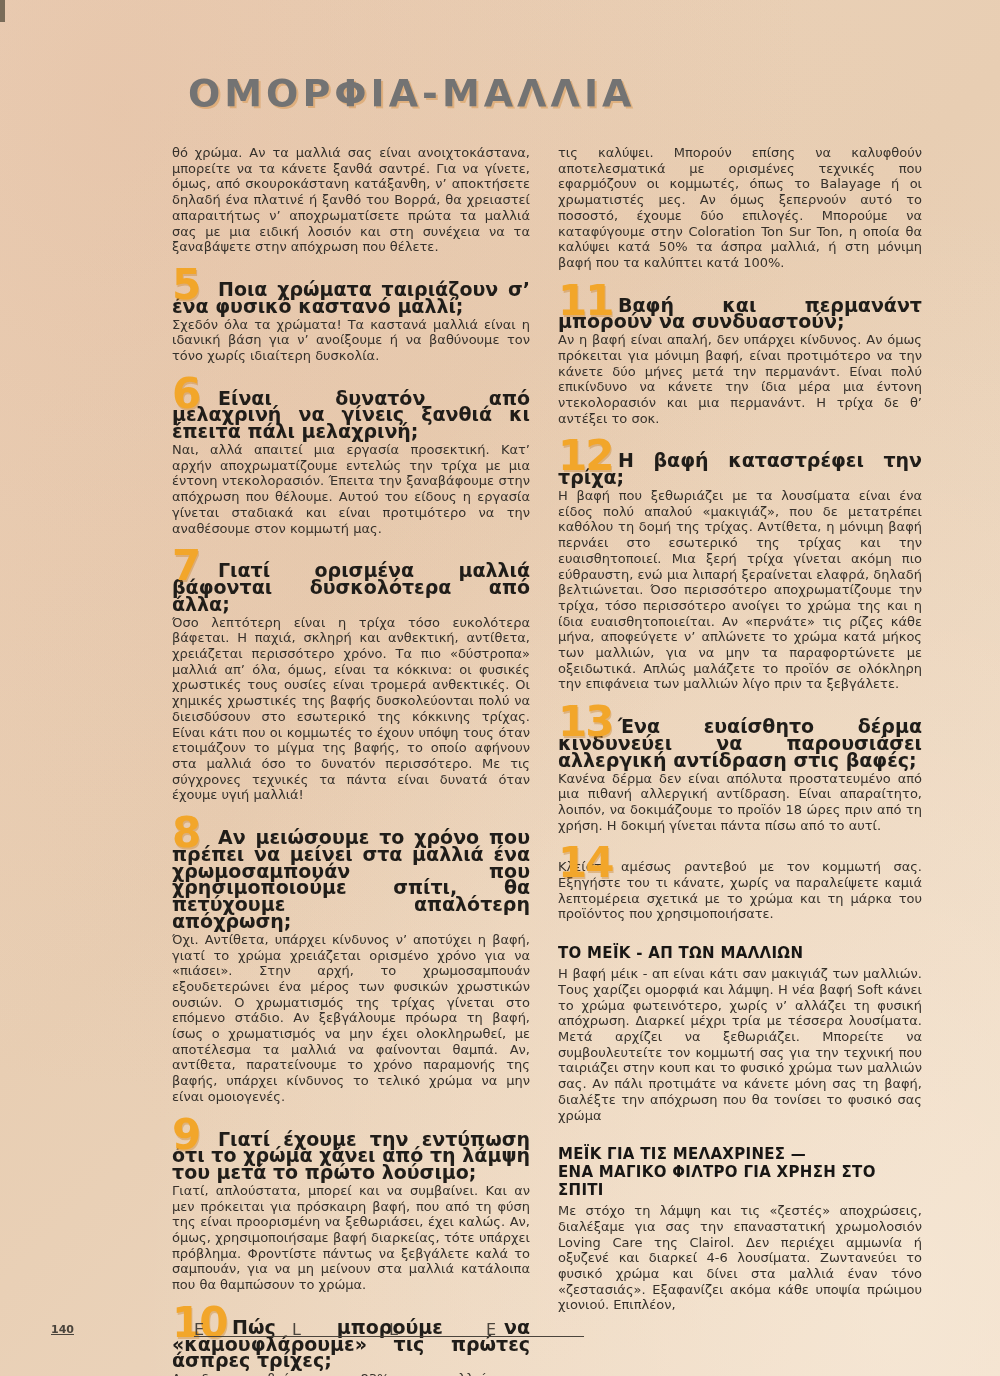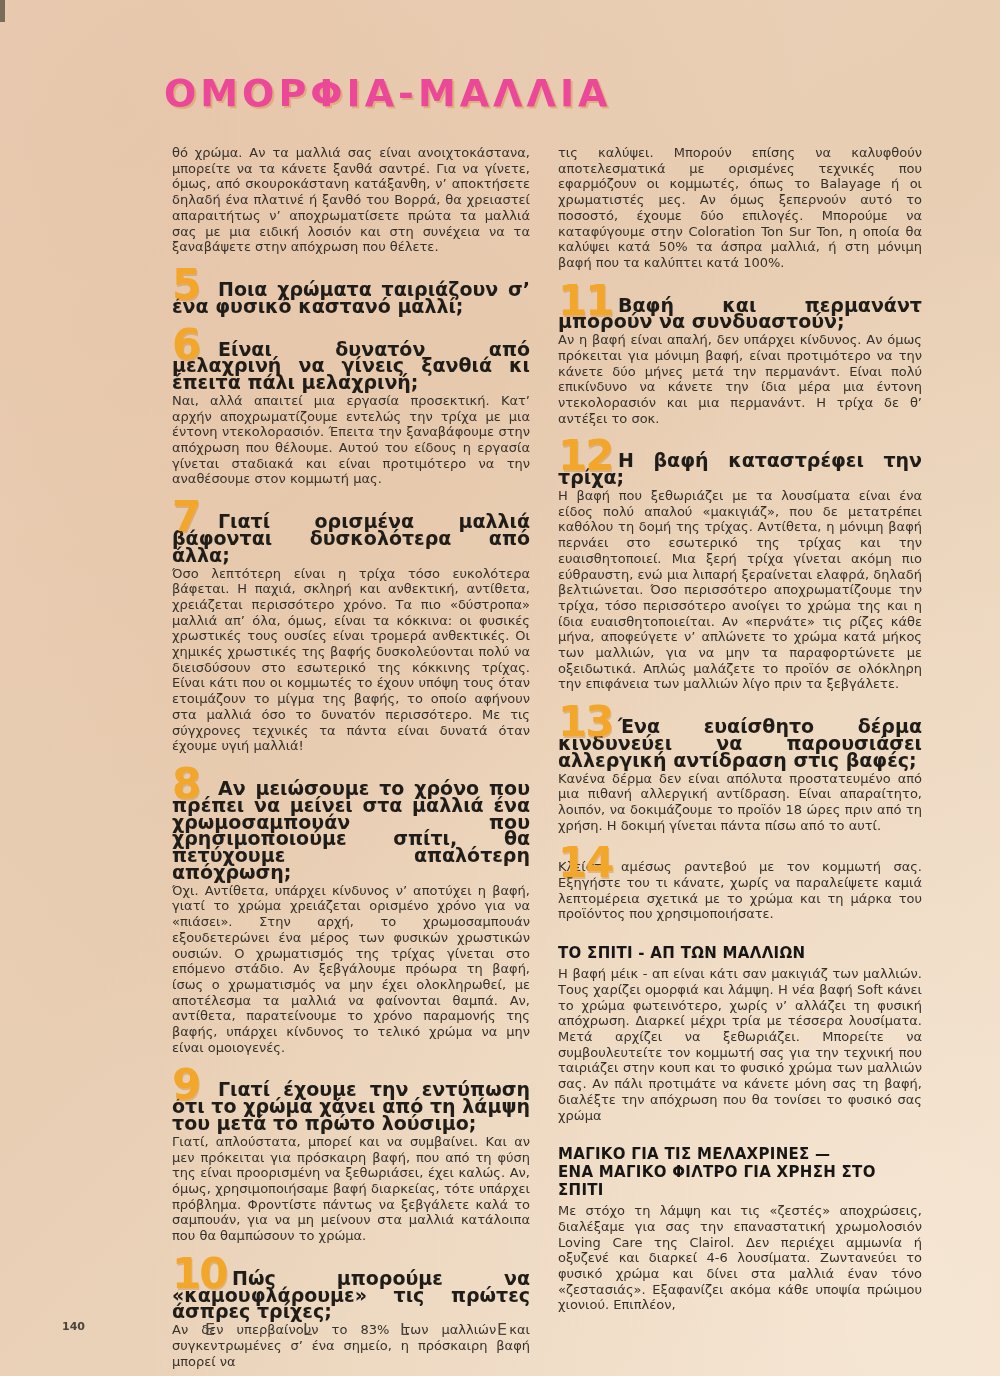--- a/index.html
+++ b/index.html
@@ -7,60 +7,61 @@
     width:1000px;height:1376px;position:relative;overflow:hidden;
     font-family:"DejaVu Sans","Liberation Sans",sans-serif;
     background:
       radial-gradient(ellipse at 12% 8%, rgba(216,158,126,0.22), transparent 55%),
       radial-gradient(ellipse at 90% 95%, rgba(255,246,232,0.45), transparent 60%),
       radial-gradient(ellipse at 55% 45%, rgba(230,200,170,0.25), transparent 70%),
       linear-gradient(135deg,#ecd3ba 0%,#e8ceb3 45%,#eedac4 100%);
   }
   .corner-mark{position:absolute;left:0;top:0;width:5px;height:22px;background:#4a4434;opacity:.7;}
   .page-title{
-    position:absolute;left:164px;top:46px;
+    position:absolute;left:188px;top:46px;
     font-size:38px;font-weight:bold;letter-spacing:4px;
-    color:#ec4899;text-shadow:2px 2px 0 rgba(205,125,35,0.35);
+    color:#737373;text-shadow:2px 2px 0 rgba(205,125,35,0.35);
   }
   .columns{position:absolute;left:172px;top:145px;display:flex;gap:28px;}
   .col{width:358px;color:#36312b;font-size:13px;line-height:15.7px;text-align:justify;}
   .col.right{width:364px;}
   .para{margin:0 0 0 0;}
   .qa{position:relative;margin-top:26px;}
   .qa-num{
     position:absolute;left:0;top:-17px;
     font-size:42px;line-height:1;font-weight:bold;
     color:#f2a62a;text-shadow:1px 2px 0 rgba(198,120,20,0.35);
     letter-spacing:-2px;
   }
   .qa-q{font-weight:bold;color:#201d19;text-indent:46px;line-height:16.8px;font-size:19px;margin:0;}
   .qa.wide .qa-q{text-indent:60px;}
   .qa-a{margin:2px 0 0 0;}
   .section{margin-top:22px;}
   .section-title{font-weight:bold;color:#181614;font-size:15px;line-height:18px;letter-spacing:.3px;margin:0 0 4px 0;text-align:left;}
   .section-body{margin:0;}
-  .footer{position:absolute;left:62px;top:1320px;color:#4a443c;display:flex;align-items:flex-start;}
+  .footer{position:absolute;left:51px;top:1320px;color:#4a443c;display:flex;align-items:center;text-decoration:underline;}
   .footer .page-num{font-size:11px;font-weight:bold;margin-right:120px;}
   .footer .brand{font-size:16px;letter-spacing:88px;font-weight:500;}
 </style>
 </head>
 <body>
 
 <div class="corner-mark"></div>
 
 <h1 class="page-title">ΟΜΟΡΦΙΑ-ΜΑΛΛΙΑ</h1>
 
 <div class="columns">
 
   <div class="col left">
     <p class="para">θό χρώμα. Αν τα μαλλιά σας είναι ανοιχτοκάστανα, μπορείτε να τα κάνετε ξανθά σαντρέ. Για να γίνετε, όμως, από σκουροκάστανη κατάξανθη, ν’ αποκτήσετε δηλαδή ένα πλατινέ ή ξανθό του Βορρά, θα χρειαστεί απαραιτήτως ν’ αποχρωματίσετε πρώτα τα μαλλιά σας με μια ειδική λοσιόν και στη συνέχεια να τα ξαναβάψετε στην απόχρωση που θέλετε.</p>
 
     <div class="qa">
       <div class="qa-num">5</div>
       <p class="qa-q">Ποια χρώματα ταιριάζουν σ’ ένα φυσικό καστανό μαλλί;</p>
+      <p class="qa-a">Σχεδόν όλα τα χρώματα! Τα καστανά μαλλιά είναι η ιδανική βάση για ν’ ανοίξουμε ή να βαθύνουμε τον τόνο χωρίς ιδιαίτερη δυσκολία.</p>
     </div>
 
     <div class="qa">
       <div class="qa-num">6</div>
       <p class="qa-q">Είναι δυνατόν από μελαχρινή να γίνεις ξανθιά κι έπειτα πάλι μελαχρινή;</p>
       <p class="qa-a">Ναι, αλλά απαιτεί μια εργασία προσεκτική. Κατ’ αρχήν αποχρωματίζουμε εντελώς την τρίχα με μια έντονη ντεκολορασιόν. Έπειτα την ξαναβάφουμε στην απόχρωση που θέλουμε. Αυτού του είδους η εργασία γίνεται σταδιακά και είναι προτιμότερο να την αναθέσουμε στον κομμωτή μας.</p>
     </div>
 
     <div class="qa">
       <div class="qa-num">7</div>
@@ -107,26 +108,26 @@
       <p class="qa-q">Ένα ευαίσθητο δέρμα κινδυνεύει να παρουσιάσει αλλεργική αντίδραση στις βαφές;</p>
       <p class="qa-a">Κανένα δέρμα δεν είναι απόλυτα προστατευμένο από μια πιθανή αλλεργική αντίδραση. Είναι απαραίτητο, λοιπόν, να δοκιμάζουμε το προϊόν 18 ώρες πριν από τη χρήση. Η δοκιμή γίνεται πάντα πίσω από το αυτί.</p>
     </div>
 
     <div class="qa wide">
       <div class="qa-num">14</div>
       <p class="qa-a">Κλείστε αμέσως ραντεβού με τον κομμωτή σας. Εξηγήστε του τι κάνατε, χωρίς να παραλείψετε καμιά λεπτομέρεια σχετικά με το χρώμα και τη μάρκα του προϊόντος που χρησιμοποιήσατε.</p>
     </div>
 
     <div class="section">
-      <h2 class="section-title">ΤΟ ΣΠΙΤΙ - ΑΠ ΤΩΝ ΜΑΛΛΙΩΝ</h2>
+      <h2 class="section-title">ΤΟ ΜΕΪΚ - ΑΠ ΤΩΝ ΜΑΛΛΙΩΝ</h2>
       <p class="section-body">Η βαφή μέικ - απ είναι κάτι σαν μακιγιάζ των μαλλιών. Τους χαρίζει ομορφιά και λάμψη. Η νέα βαφή Soft κάνει το χρώμα φωτεινότερο, χωρίς ν’ αλλάζει τη φυσική απόχρωση. Διαρκεί μέχρι τρία με τέσσερα λουσίματα. Μετά αρχίζει να ξεθωριάζει. Μπορείτε να συμβουλευτείτε τον κομμωτή σας για την τεχνική που ταιριάζει στην κουπ και το φυσικό χρώμα των μαλλιών σας. Αν πάλι προτιμάτε να κάνετε μόνη σας τη βαφή, διαλέξτε την απόχρωση που θα τονίσει το φυσικό σας χρώμα</p>
     </div>
 
     <div class="section">
-      <h2 class="section-title"><span>ΜΑΓΙΚΟ ΓΙΑ ΤΙΣ ΜΕΛΑΧΡΙΝΕΣ —</span><br><span>ΕΝΑ ΜΑΓΙΚΟ ΦΙΛΤΡΟ ΓΙΑ ΧΡΗΣΗ ΣΤΟ ΣΠΙΤΙ</span></h2>
+      <h2 class="section-title"><span>ΜΕΪΚ ΓΙΑ ΤΙΣ ΜΕΛΑΧΡΙΝΕΣ —</span><br><span>ΕΝΑ ΜΑΓΙΚΟ ΦΙΛΤΡΟ ΓΙΑ ΧΡΗΣΗ ΣΤΟ ΣΠΙΤΙ</span></h2>
       <p class="section-body">Με στόχο τη λάμψη και τις «ζεστές» αποχρώσεις, διαλέξαμε για σας την επαναστατική χρωμολοσιόν Loving Care της Clairol. Δεν περιέχει αμμωνία ή οξυζενέ και διαρκεί 4-6 λουσίματα. Ζωντανεύει το φυσικό χρώμα και δίνει στα μαλλιά έναν τόνο «ζεστασιάς». Εξαφανίζει ακόμα κάθε υποψία πρώιμου χιονιού. Επιπλέον,</p>
     </div>
   </div>
 
 </div>
 
 <div class="footer">
   <span class="page-num">140</span>
   <span class="brand">ELLE</span>
 </div>

